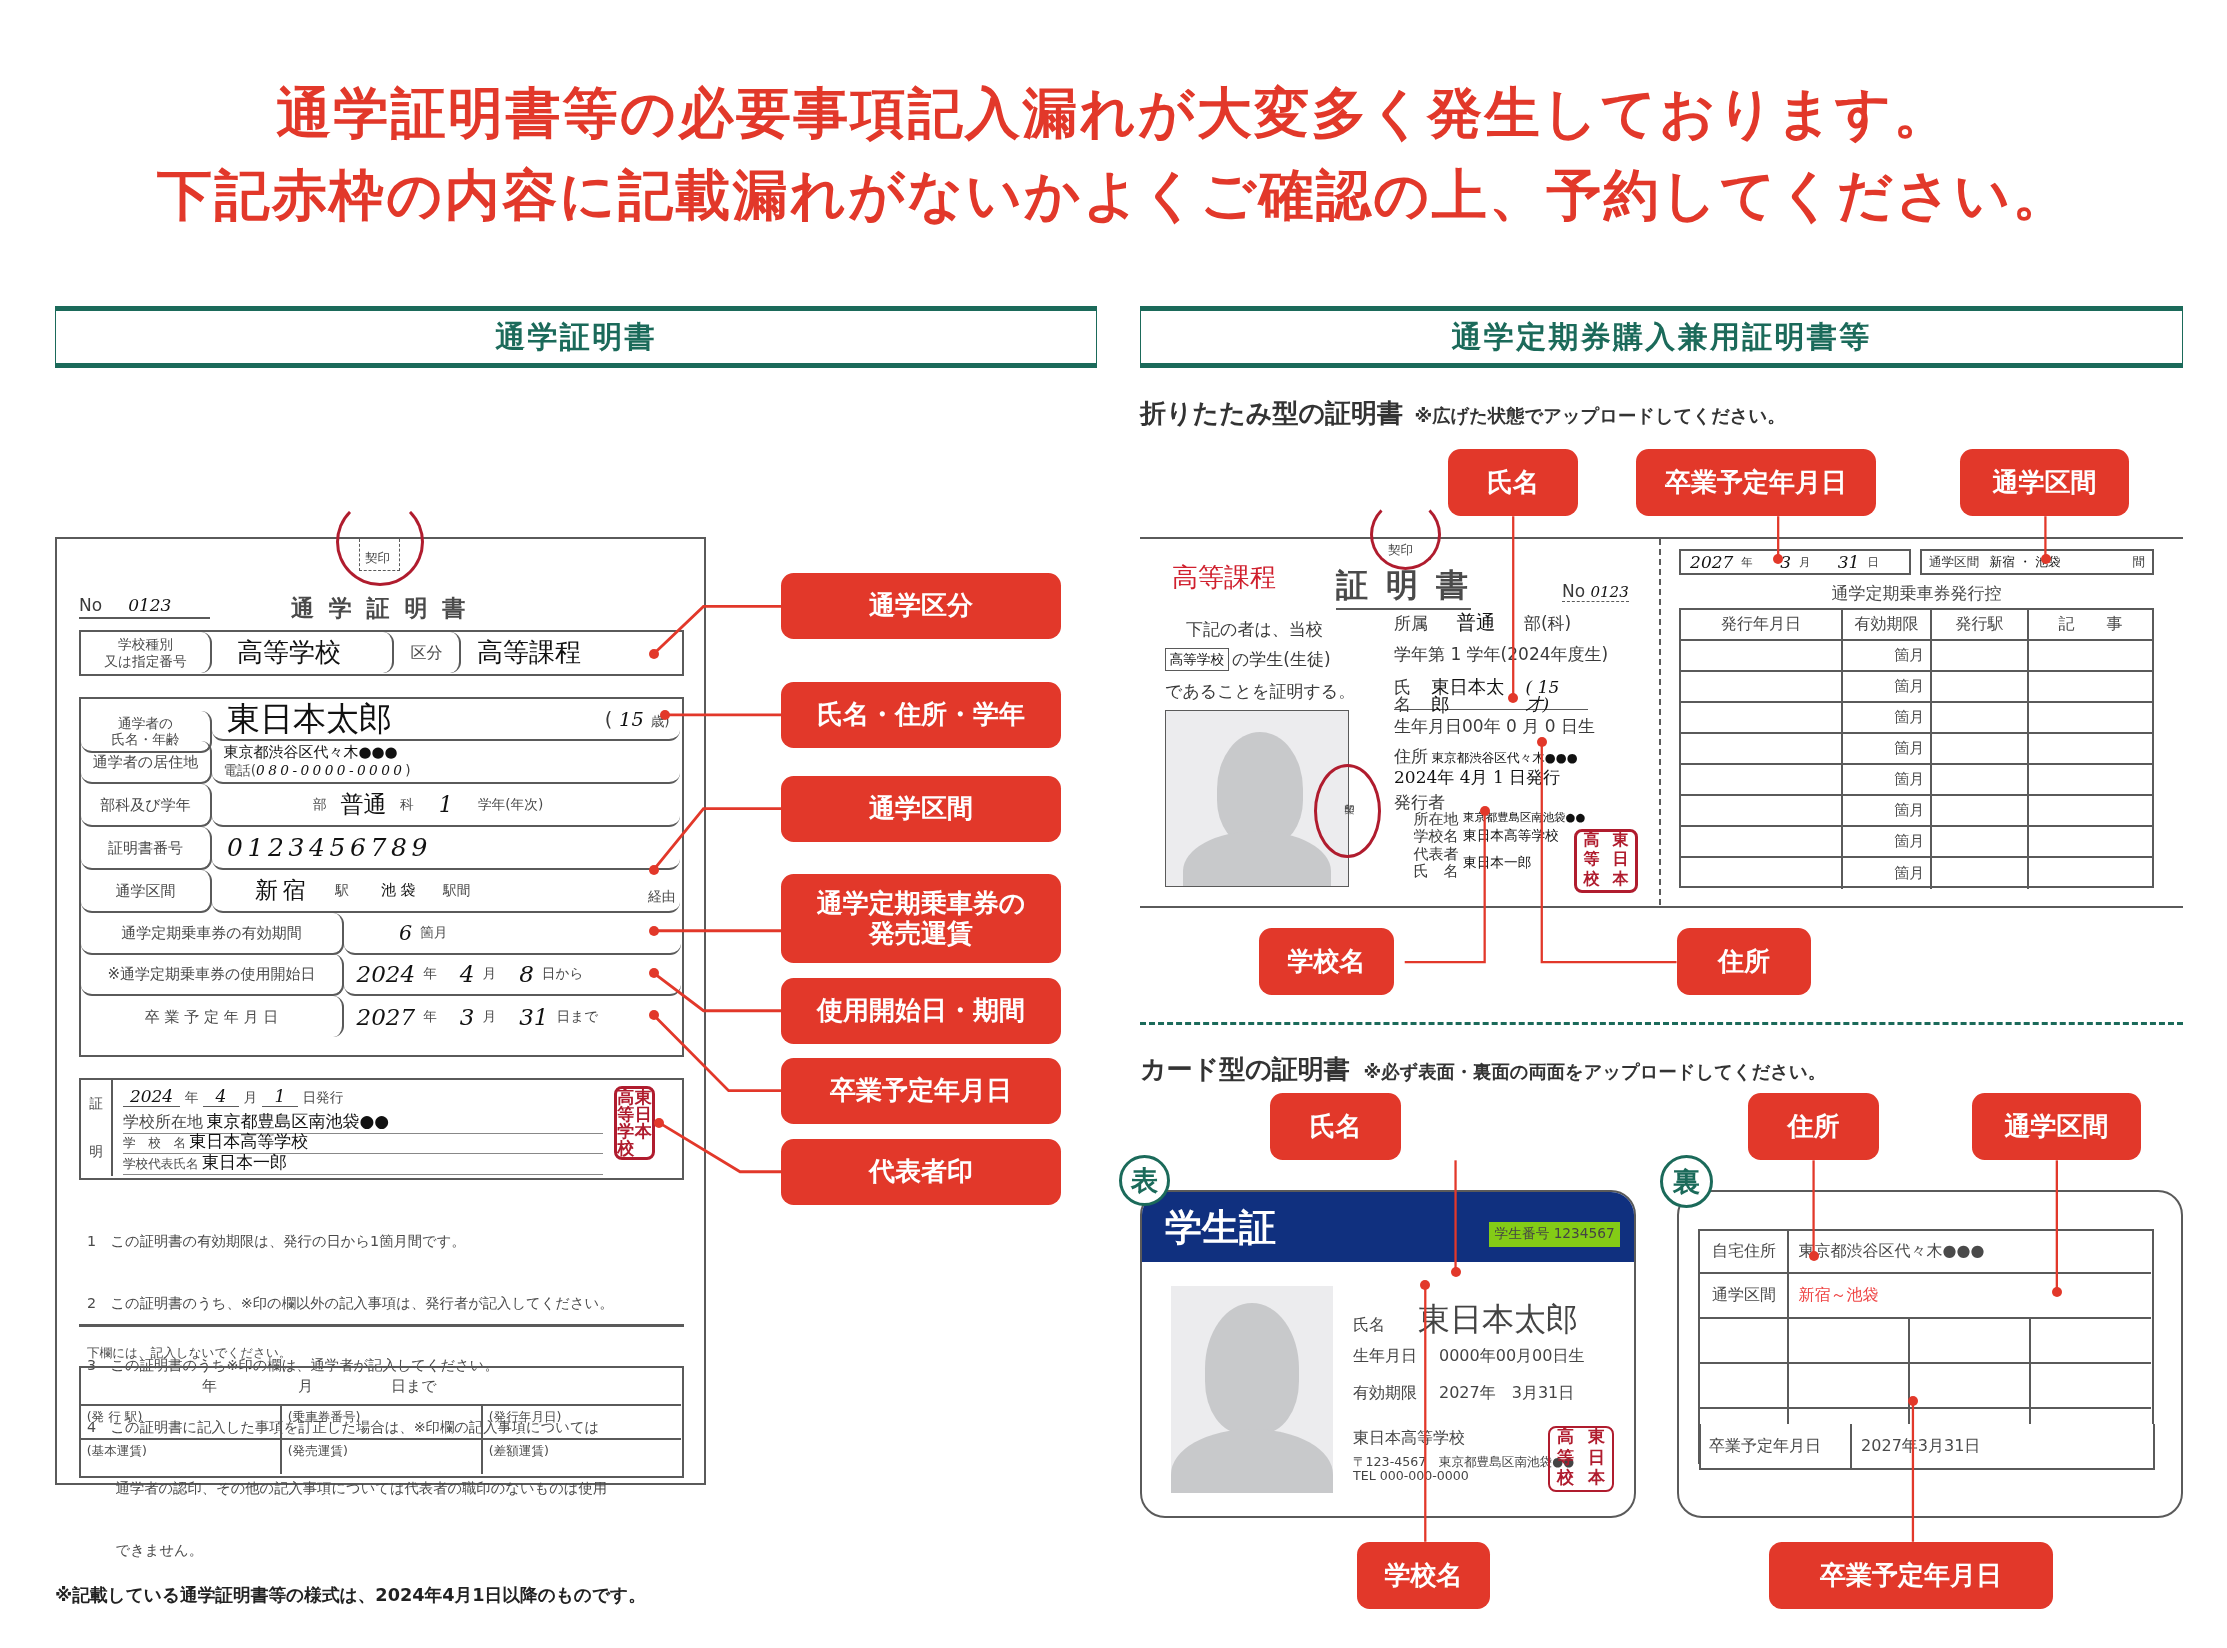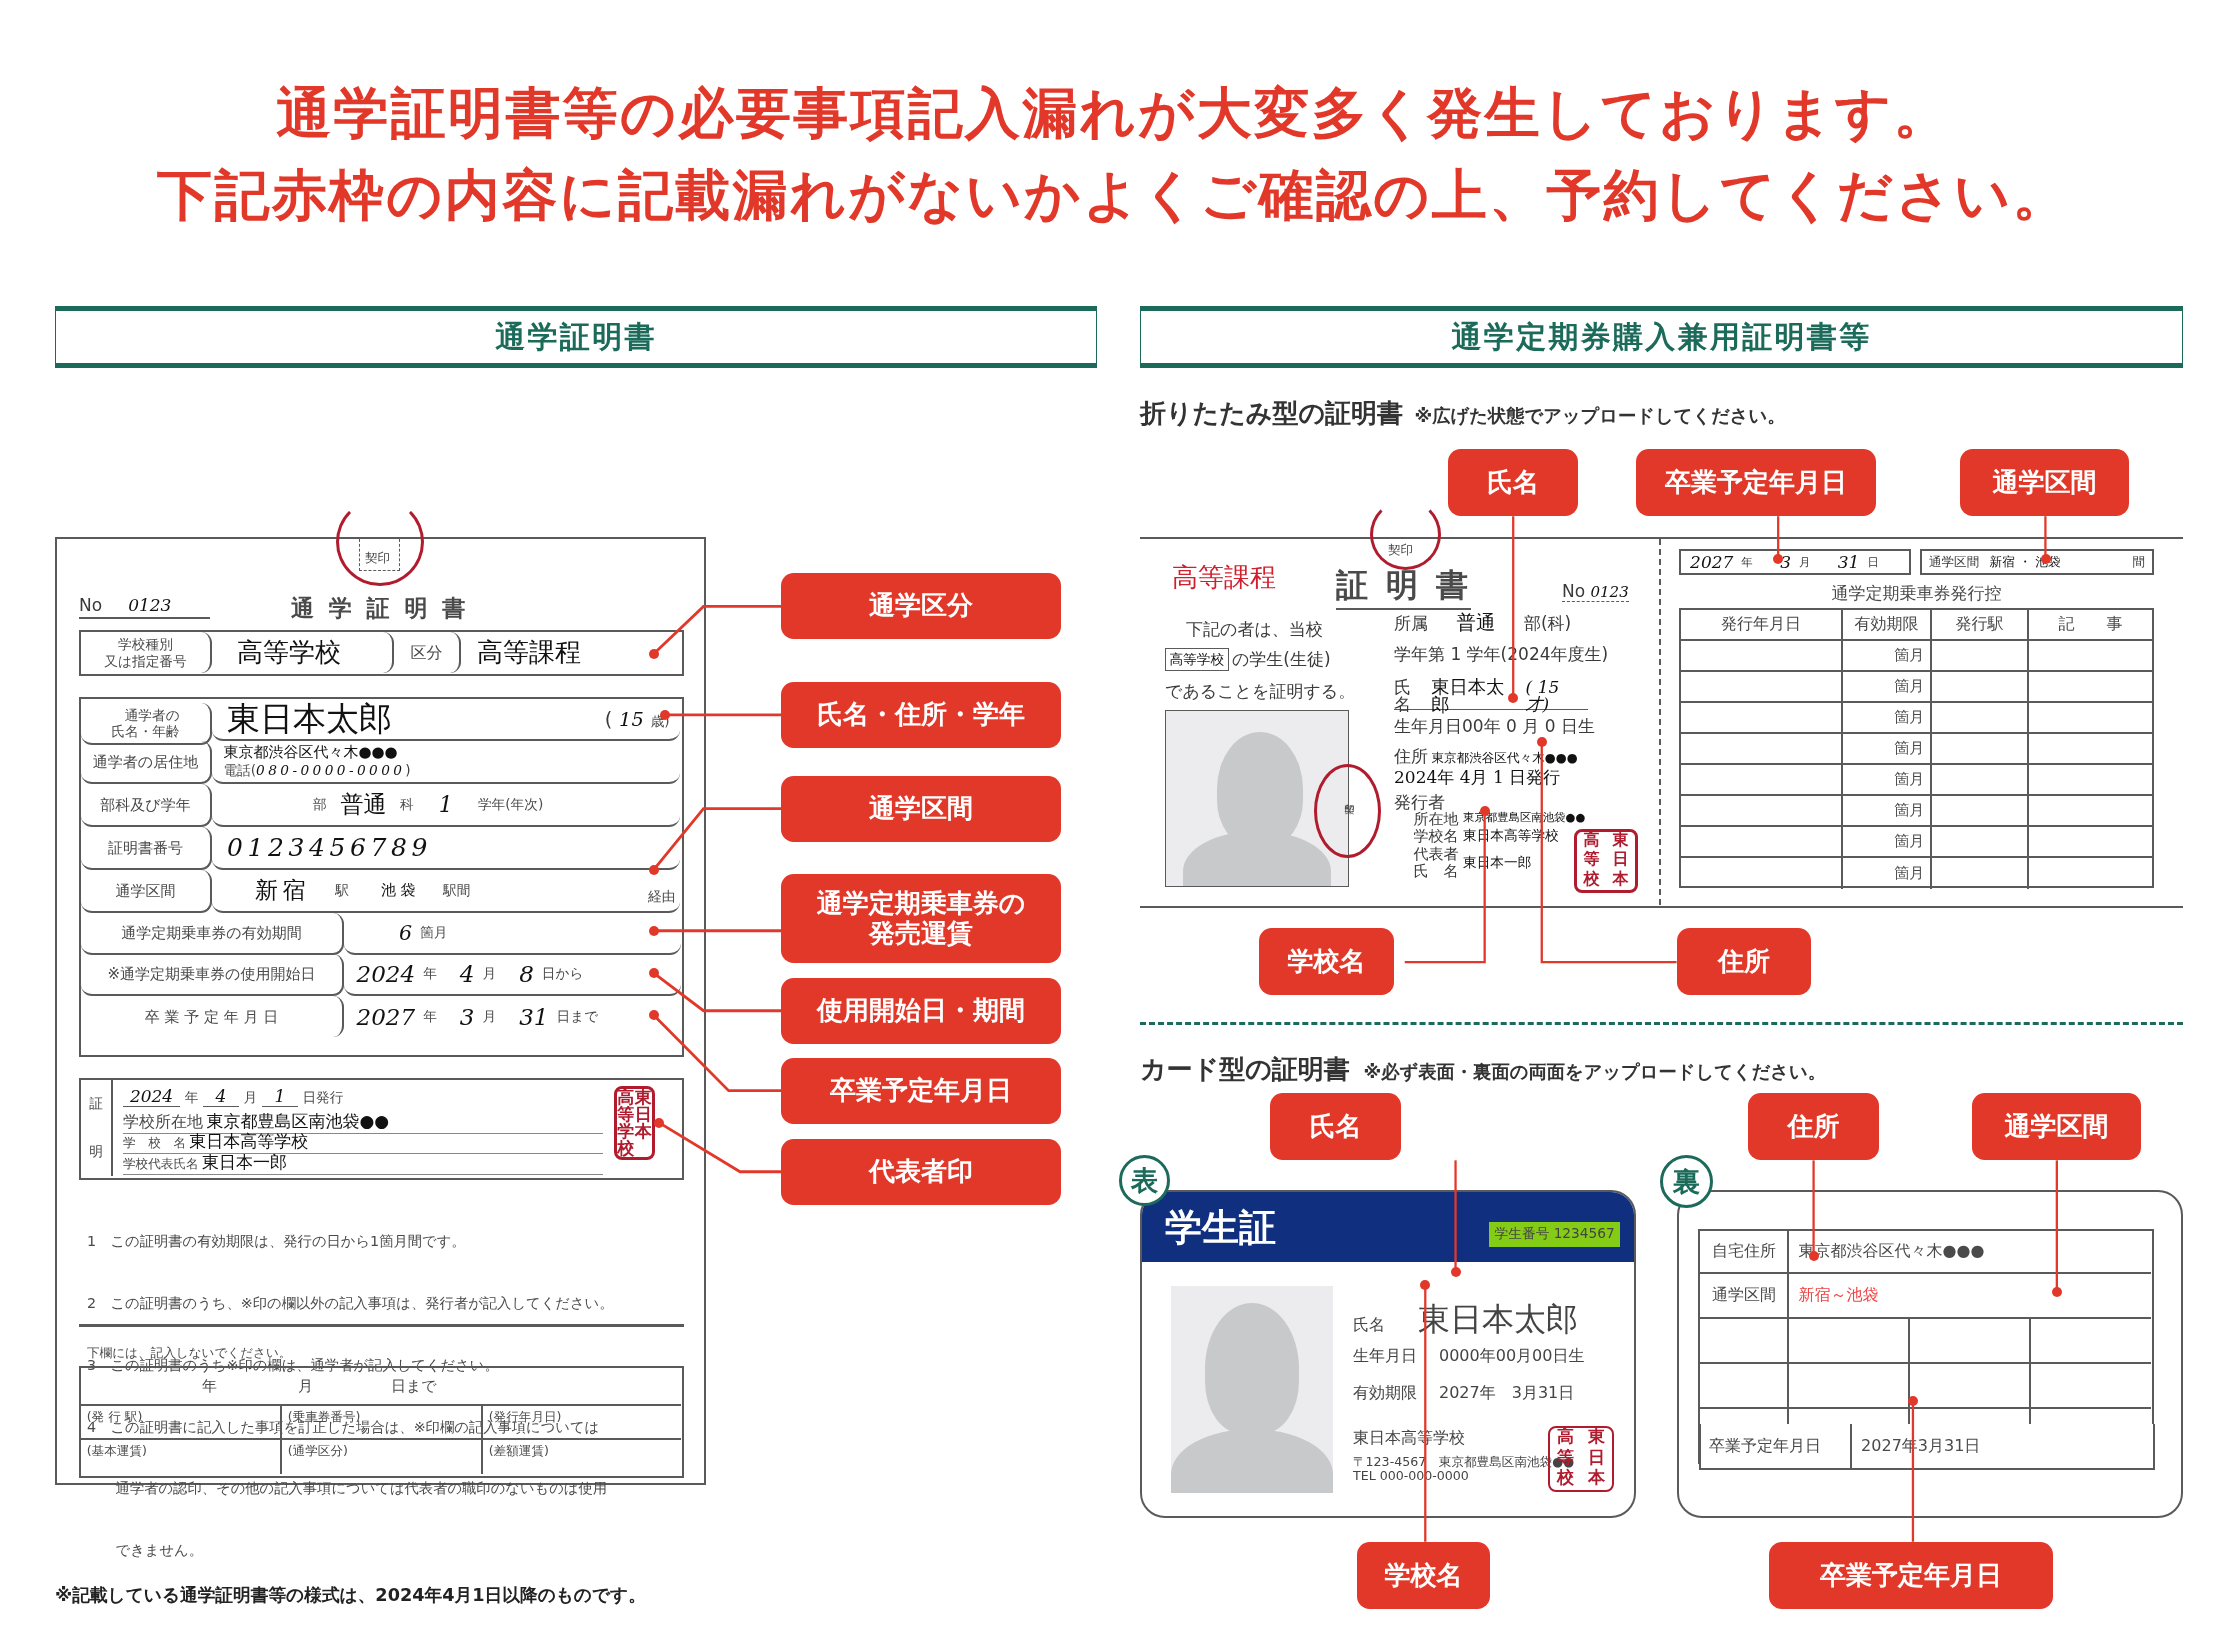--- a/index.html
+++ b/index.html
@@ -47,21 +47,21 @@
   <div class="tbl" style="left:22px; top:91px; width:605px; height:46px;">
     <div class="cell lbl" style="left:0; top:0; width:131px; height:41px; border-bottom:none; white-space:pre; font-size:13.7px;">学校種別
 又は指定番号</div>
     <div class="cell hand" style="left:131px; top:0; width:182px; height:41px; border-bottom:none; font-size:26px; padding-left:25px; font-style:normal;">高等学校</div>
     <div class="cell lbl" style="left:313px; top:0; width:67px; height:41px; border-bottom:none;">区分</div>
     <div class="cell hand" style="left:380px; top:0; width:219px; height:41px; border:none; font-size:26px; padding-left:16px; font-style:normal;">高等課程</div>
   </div>
 
   <div class="tbl" style="left:22px; top:158px; width:605px; height:360px;">
 
-    <div class="cell lbl" style="left:0; top:4px; width:131px; height:42px; white-space:pre; font-size:13.7px;text-align:right;">通学者の
+    <div class="cell lbl" style="left:0; top:12px; width:131px; height:42px; white-space:pre; font-size:13.7px;">通学者の
 氏名・年齢</div>
     <div class="cell" style="left:131px; top:0; width:468px; height:42px; border-right:none; justify-content:space-between; padding:0 10.3px 0 15px;">
       <span class="hand" style="font-size:33px; font-style:normal;">東日本太郎</span>
       <span style="font-size:19.4px;"><span>(</span><span class="hand" style="padding:0 6.9px;">15</span><span class="sm">歳)</span></span>
     </div>
 
     <div class="cell lbl" style="left:0; top:42px; width:131px; height:43px; font-size:15px;">通学者の居住地</div>
     <div class="cell" style="left:131px; top:42px; width:468px; height:43px; border-right:none; flex-direction:column; align-items:flex-start; justify-content:center; padding-left:11.4px;">
       <span class="hand" style="font-size:15px; font-style:normal;">東京都渋谷区代々木●●●</span>
       <span style="font-size:13.7px;"><span class="sm">電話(</span><span class="hand" style="letter-spacing:3.4px;">080-0000-0000</span><span>)</span></span>
@@ -166,21 +166,21 @@
   <div class="tbl" style="left:22px; top:827px; width:605px; height:112px;">
     <div class="abs" style="left:0; top:0; width:600px; height:38px; border-bottom:2.3px solid #5a5a5a; display:flex; align-items:center; font-size:15px; color:#4a4a4a;">
       <span style="margin-left:121px;">年</span>
       <span style="margin-left:81px;">月</span>
       <span style="margin-left:78px;">日まで</span>
     </div>
     <div class="abs sm" style="left:0; top:38px; width:201px; height:34px; border-right:2.3px solid #5a5a5a; border-bottom:2.3px solid #5a5a5a; padding:3.4px 5.7px; font-size:12.6px;">(発 行 駅)</div>
     <div class="abs sm" style="left:201px; top:38px; width:201px; height:34px; border-right:2.3px solid #5a5a5a; border-bottom:2.3px solid #5a5a5a; padding:3.4px 5.7px; font-size:12.6px;">(乗車券番号)</div>
     <div class="abs sm" style="left:402px; top:38px; width:198px; height:34px; border-bottom:2.3px solid #5a5a5a; padding:3.4px 5.7px; font-size:12.6px;">(発行年月日)</div>
     <div class="abs sm" style="left:0; top:72px; width:201px; height:34px; border-right:2.3px solid #5a5a5a; padding:3.4px 5.7px; font-size:12.6px;">(基本運賃)</div>
-    <div class="abs sm" style="left:201px; top:72px; width:201px; height:34px; border-right:2.3px solid #5a5a5a; padding:3.4px 5.7px; font-size:12.6px;">(通学区分)</div>
+    <div class="abs sm" style="left:201px; top:72px; width:201px; height:34px; border-right:2.3px solid #5a5a5a; padding:3.4px 5.7px; font-size:12.6px;">(発売運賃)</div>
     <div class="abs sm" style="left:402px; top:72px; width:198px; height:34px; padding:3.4px 5.7px; font-size:12.6px;">(差額運賃)</div>
   </div>
 </div>
 
 <div class="abs callout" style="left:781px; top:573px; width:280px; height:66px; font-size:26px;">通学区分</div>
 <div class="abs callout" style="left:781px; top:682px; width:280px; height:66px; font-size:26px;">氏名・住所・学年</div>
 <div class="abs callout" style="left:781px; top:776px; width:280px; height:66px; font-size:26px;">通学区間</div>
 <div class="abs callout" style="left:781px; top:874px; width:280px; height:89px; font-size:26px; white-space:pre;">通学定期乗車券の
 発売運賃</div>
 <div class="abs callout" style="left:781px; top:978px; width:280px; height:66px; font-size:26px;">使用開始日・期間</div>

